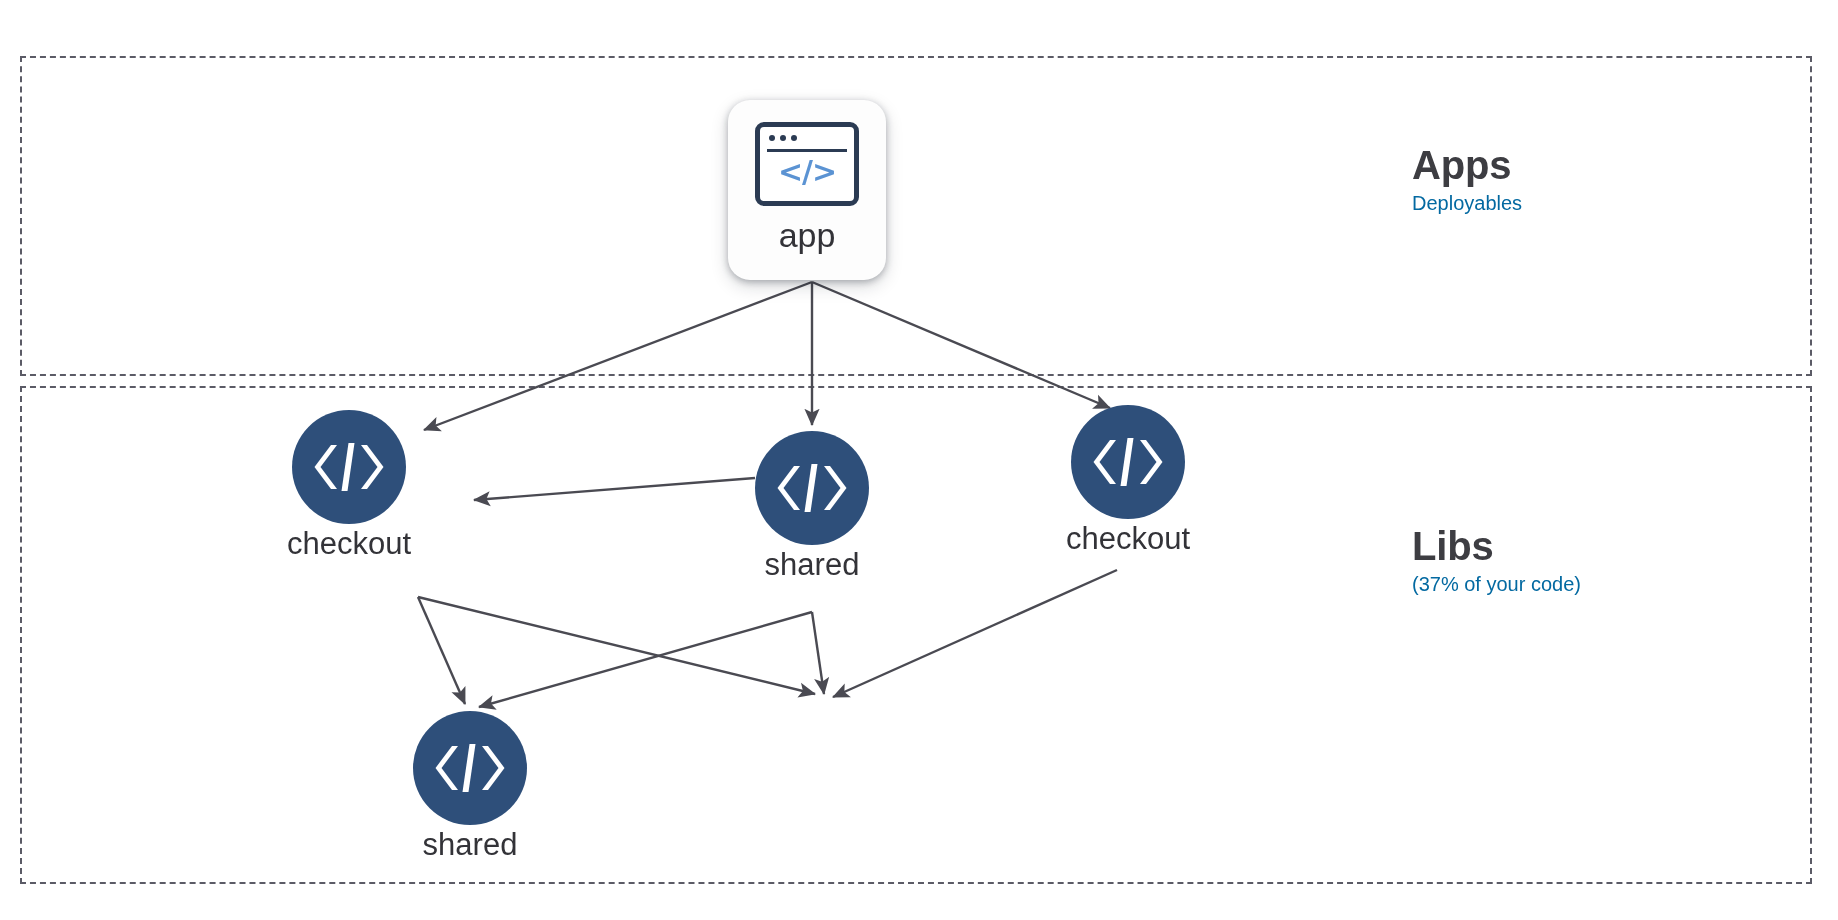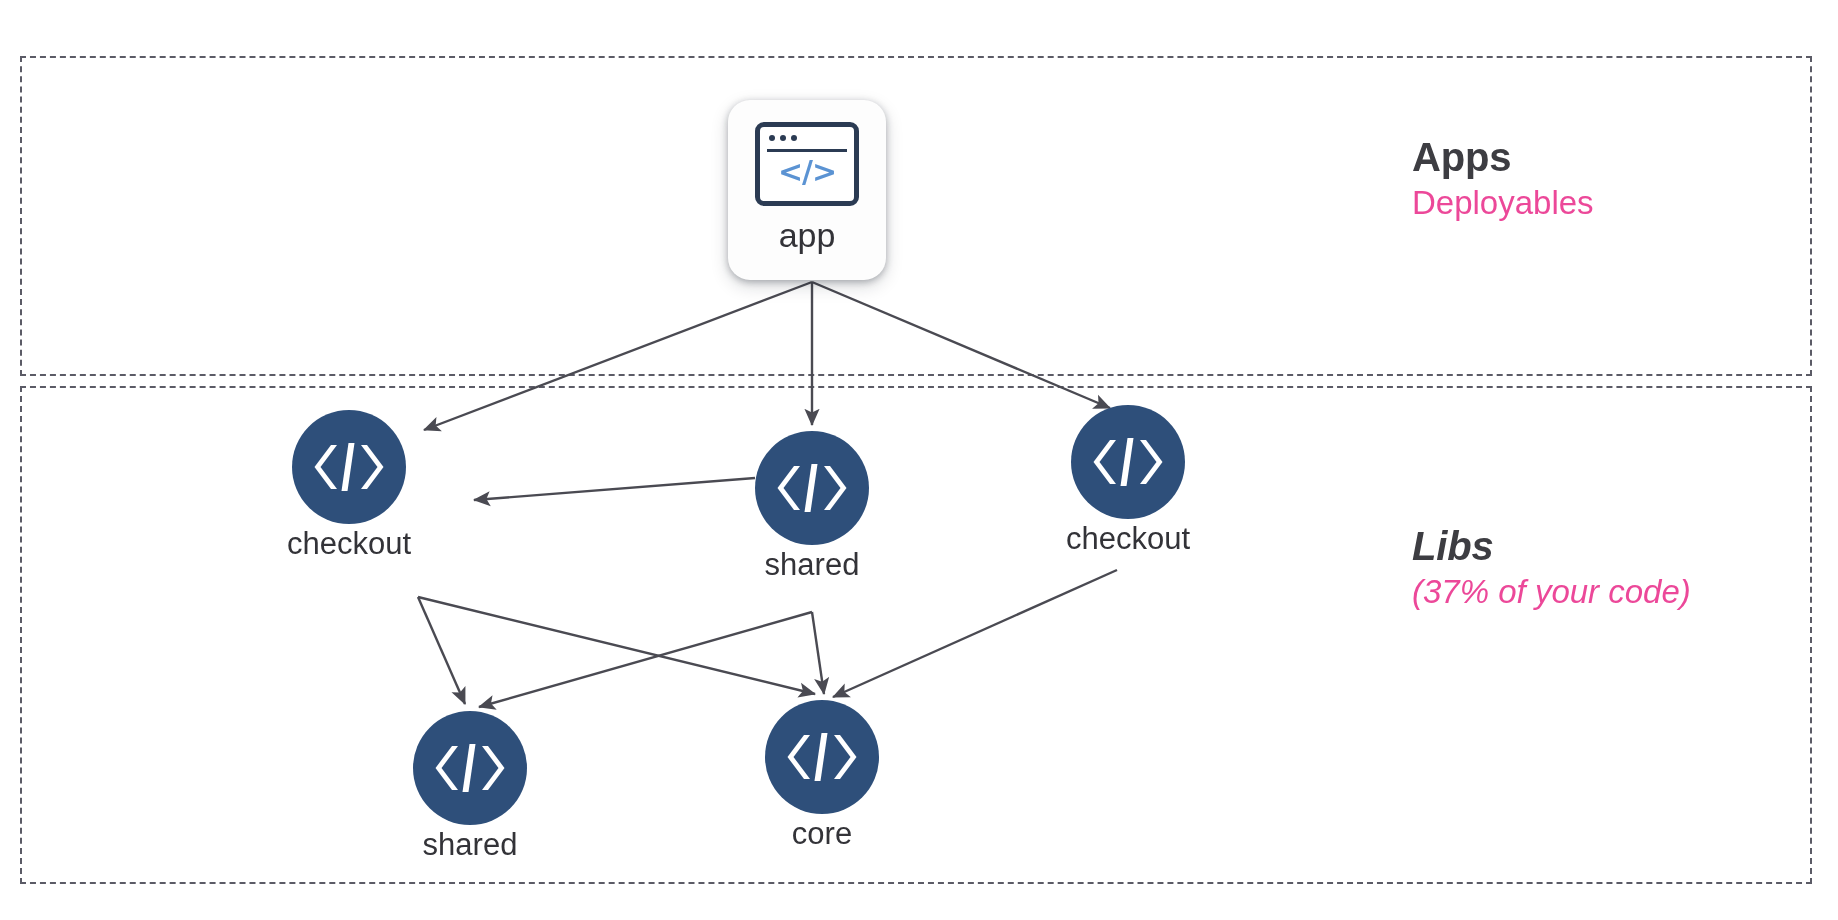--- a/index.html
+++ b/index.html
@@ -52,29 +52,29 @@
   }
   .zone-legend .legend-title {
     font-size: 40px;
     font-weight: bold;
     color: #3d3d42;
     line-height: 1.05;
     letter-spacing: -0.2px;
     white-space: nowrap;
   }
   .zone-legend .legend-sub {
-    font-size: 33px;
+    font-size: 20px;
     font-weight: normal;
-    color: #ec4899;
+    color: #0369a1;
     line-height: 1.22;
     margin-top: 5px;
     white-space: nowrap;
   }
-  #legend-apps { left: 1412px; top: 136px; }
-  #legend-libs { left: 1412px; top: 525px; font-style: italic; }
+  #legend-apps { left: 1412px; top: 144px; }
+  #legend-libs { left: 1412px; top: 525px; }
 
   
   #edges {
     position: absolute;
     left: 0; top: 0;
     width: 1838px;
     height: 920px;
     z-index: 2;
     pointer-events: none;
   }
@@ -280,24 +280,14 @@
     <div class="lib-circle">
       <svg width="72" height="52" viewBox="0 0 72 52" xmlns="http://www.w3.org/2000/svg" aria-hidden="true">
         <path d="M24 4 L7.5 26 L24 48 L18 48 L1.5 26 L18 4 Z" fill="#ffffff"></path>
         <path d="M41.5 2 L34.5 50 L28.5 50 L35.5 2 Z" fill="#ffffff"></path>
         <path d="M48 4 L64.5 26 L48 48 L54 48 L70.5 26 L54 4 Z" fill="#ffffff"></path>
       </svg>
     </div>
     <div class="lib-label">checkout</div>
   </div>
 
-  <div class="lib-node" id="node-core">
-    <div class="lib-circle">
-      <svg width="72" height="52" viewBox="0 0 72 52" xmlns="http://www.w3.org/2000/svg" aria-hidden="true">
-        <path d="M24 4 L7.5 26 L24 48 L18 48 L1.5 26 L18 4 Z" fill="#ffffff"></path>
-        <path d="M41.5 2 L34.5 50 L28.5 50 L35.5 2 Z" fill="#ffffff"></path>
-        <path d="M48 4 L64.5 26 L48 48 L54 48 L70.5 26 L54 4 Z" fill="#ffffff"></path>
-      </svg>
-    </div>
-    <div class="lib-label">core</div>
-  </div>
 
 </div>
 
 </body></html>

